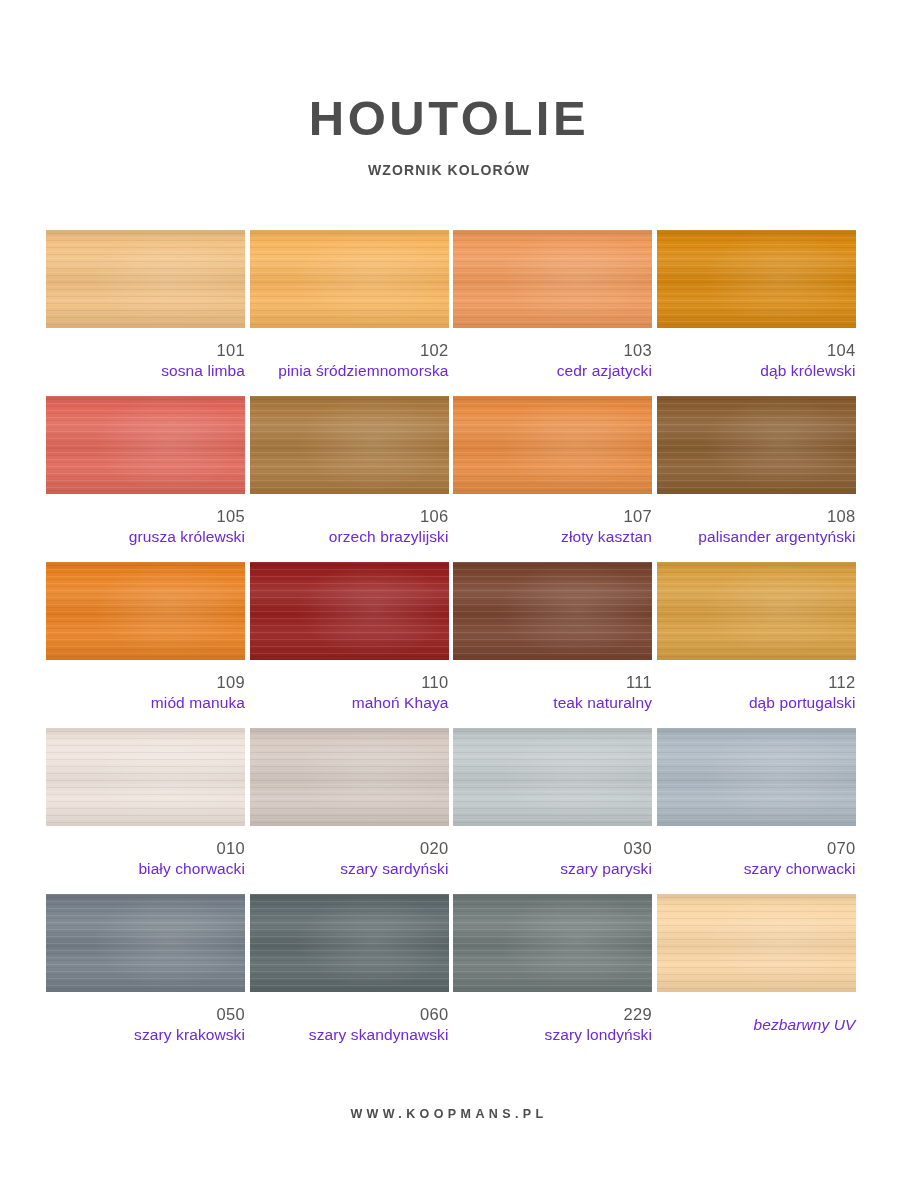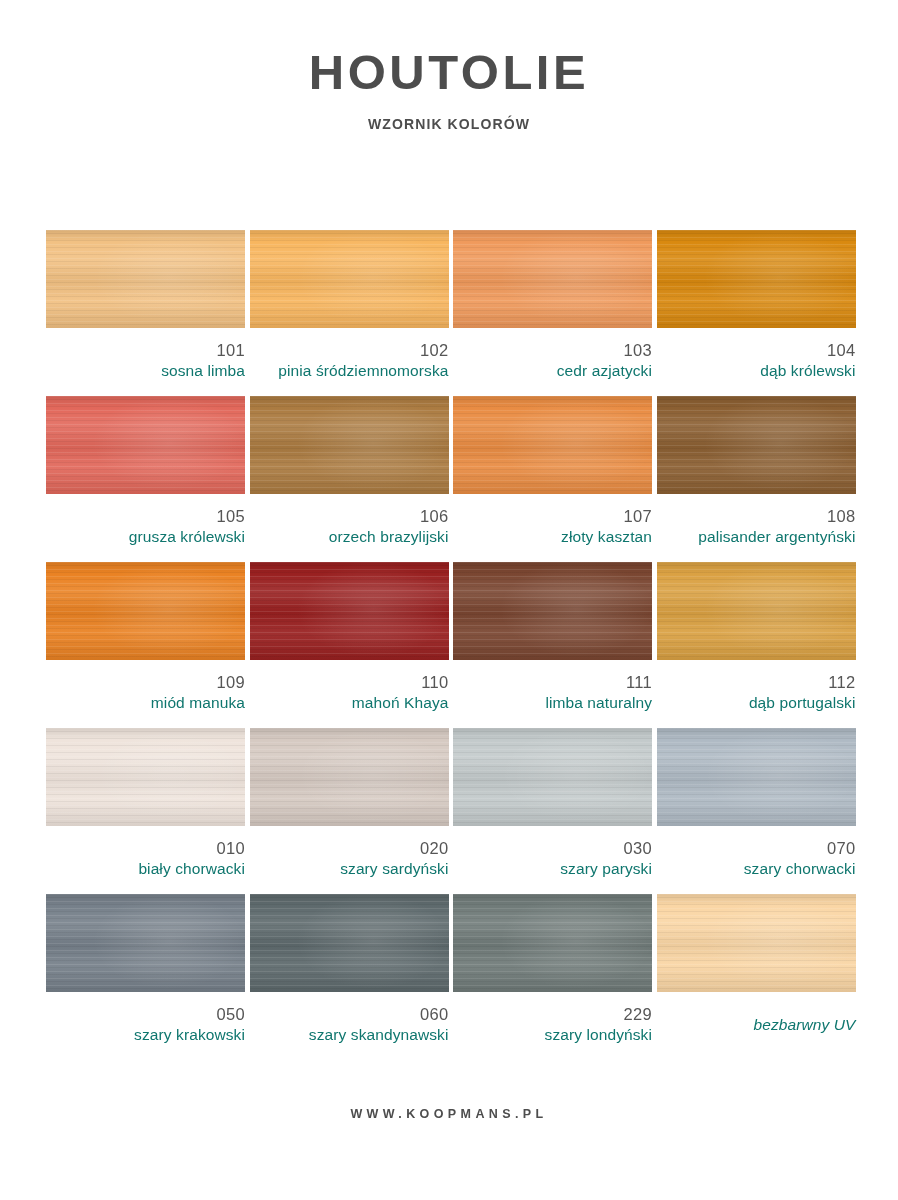--- a/index.html
+++ b/index.html
@@ -12,21 +12,21 @@
     height: 1200px;
     background: #ffffff;
     font-family: "Liberation Sans", sans-serif;
     color: #4a4a4a;
     overflow: hidden;
     position: relative;
   }
 
   
   .header {
-    padding-top: 48px;
+    padding-top: 94px;
     text-align: center;
   }
   .brand-title {
     font-size: 49px;
     font-weight: bold;
     letter-spacing: 3.5px;
     color: #4d4d4d;
     line-height: 1;
     margin: 0;
   }
@@ -104,21 +104,21 @@
   }
   .code {
     display: block;
     font-size: 16.5px;
     color: #565656;
     letter-spacing: 0.3px;
   }
   .name {
     display: block;
     font-size: 15.5px;
-    color: #0f766e;
+    color: #6d28d9;
     letter-spacing: 0.1px;
   }
   .caption.single .name {
     padding-top: 11px;
     font-style: italic;
   }
   .code:empty { display: none; }
 
   
   .footer {
@@ -211,21 +211,21 @@
       <div class="swatch" style="background-color: rgb(153, 32, 32);"></div>
       <div class="caption">
         <span class="code">110</span>
         <span class="name">mahoń Khaya</span>
       </div>
     </div>
     <div class="cell">
       <div class="swatch" style="background-color: rgb(122, 70, 49);"></div>
       <div class="caption">
         <span class="code">111</span>
-        <span class="name">limba naturalny</span>
+        <span class="name">teak naturalny</span>
       </div>
     </div>
     <div class="cell">
       <div class="swatch" style="background-color: rgb(218, 161, 67);"></div>
       <div class="caption">
         <span class="code">112</span>
         <span class="name">dąb portugalski</span>
       </div>
     </div>
     <div class="cell">

